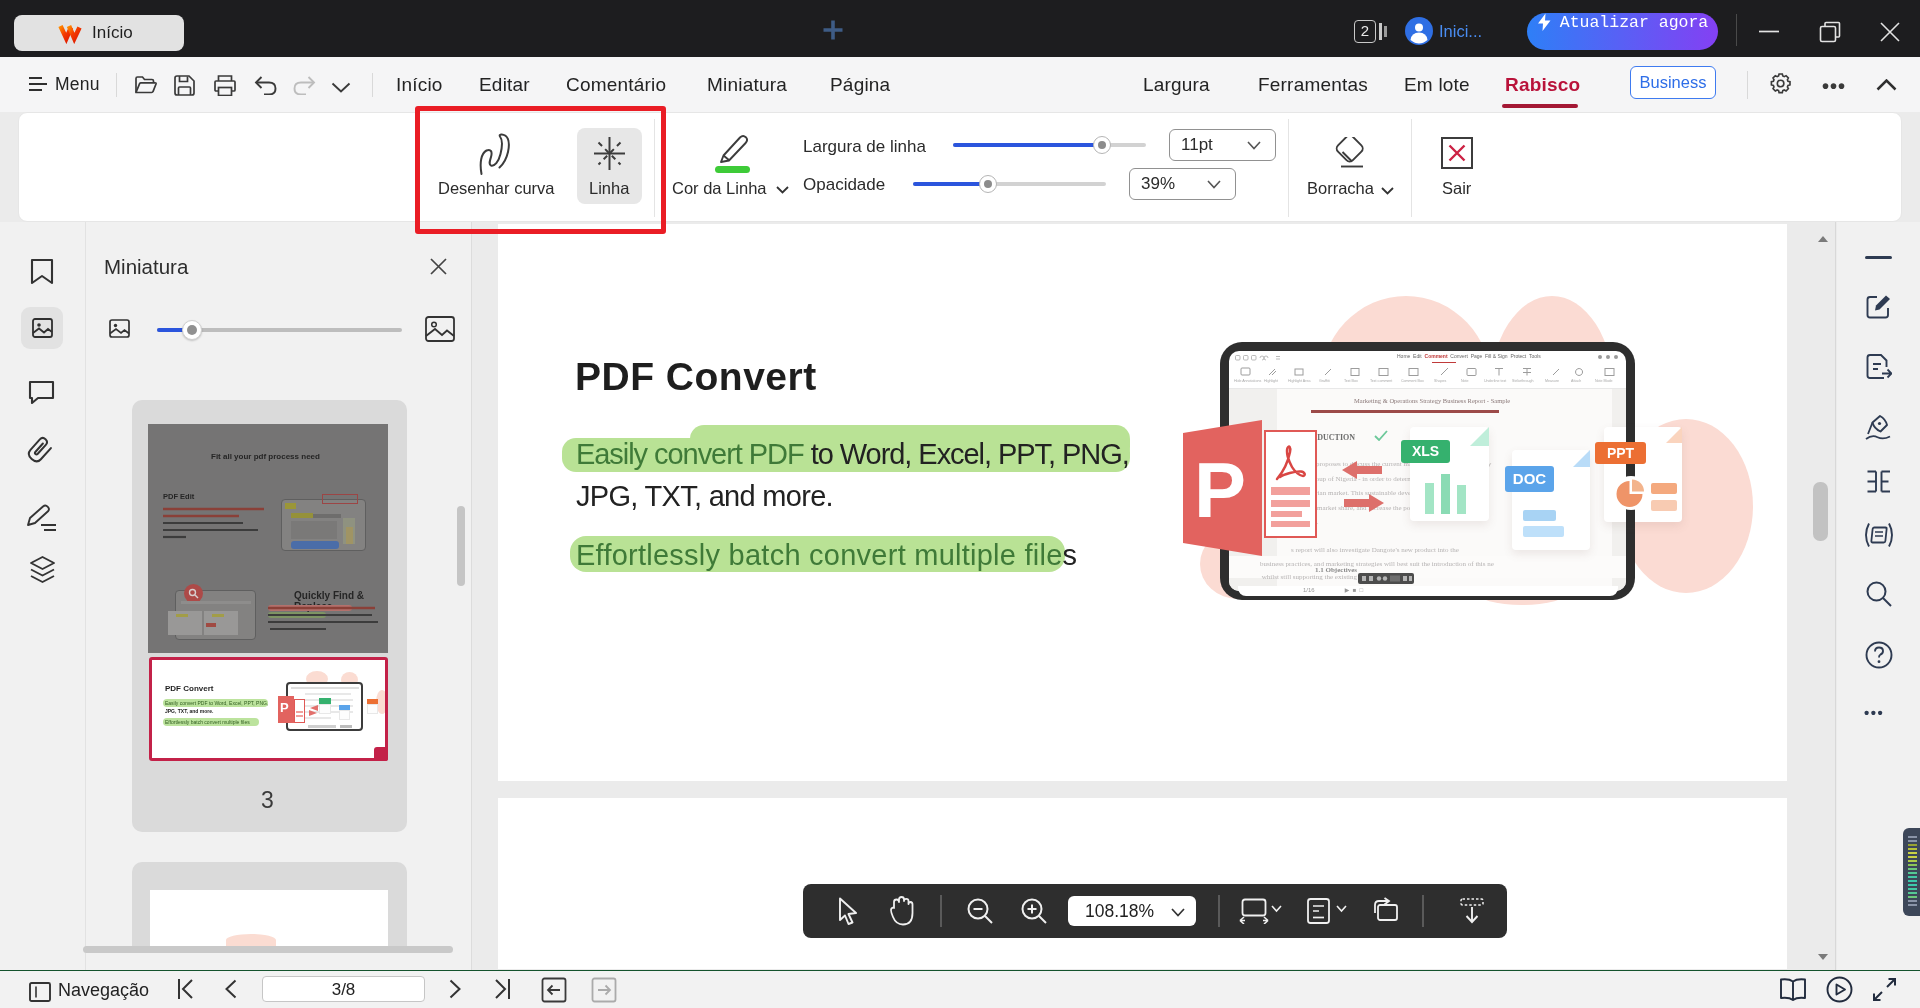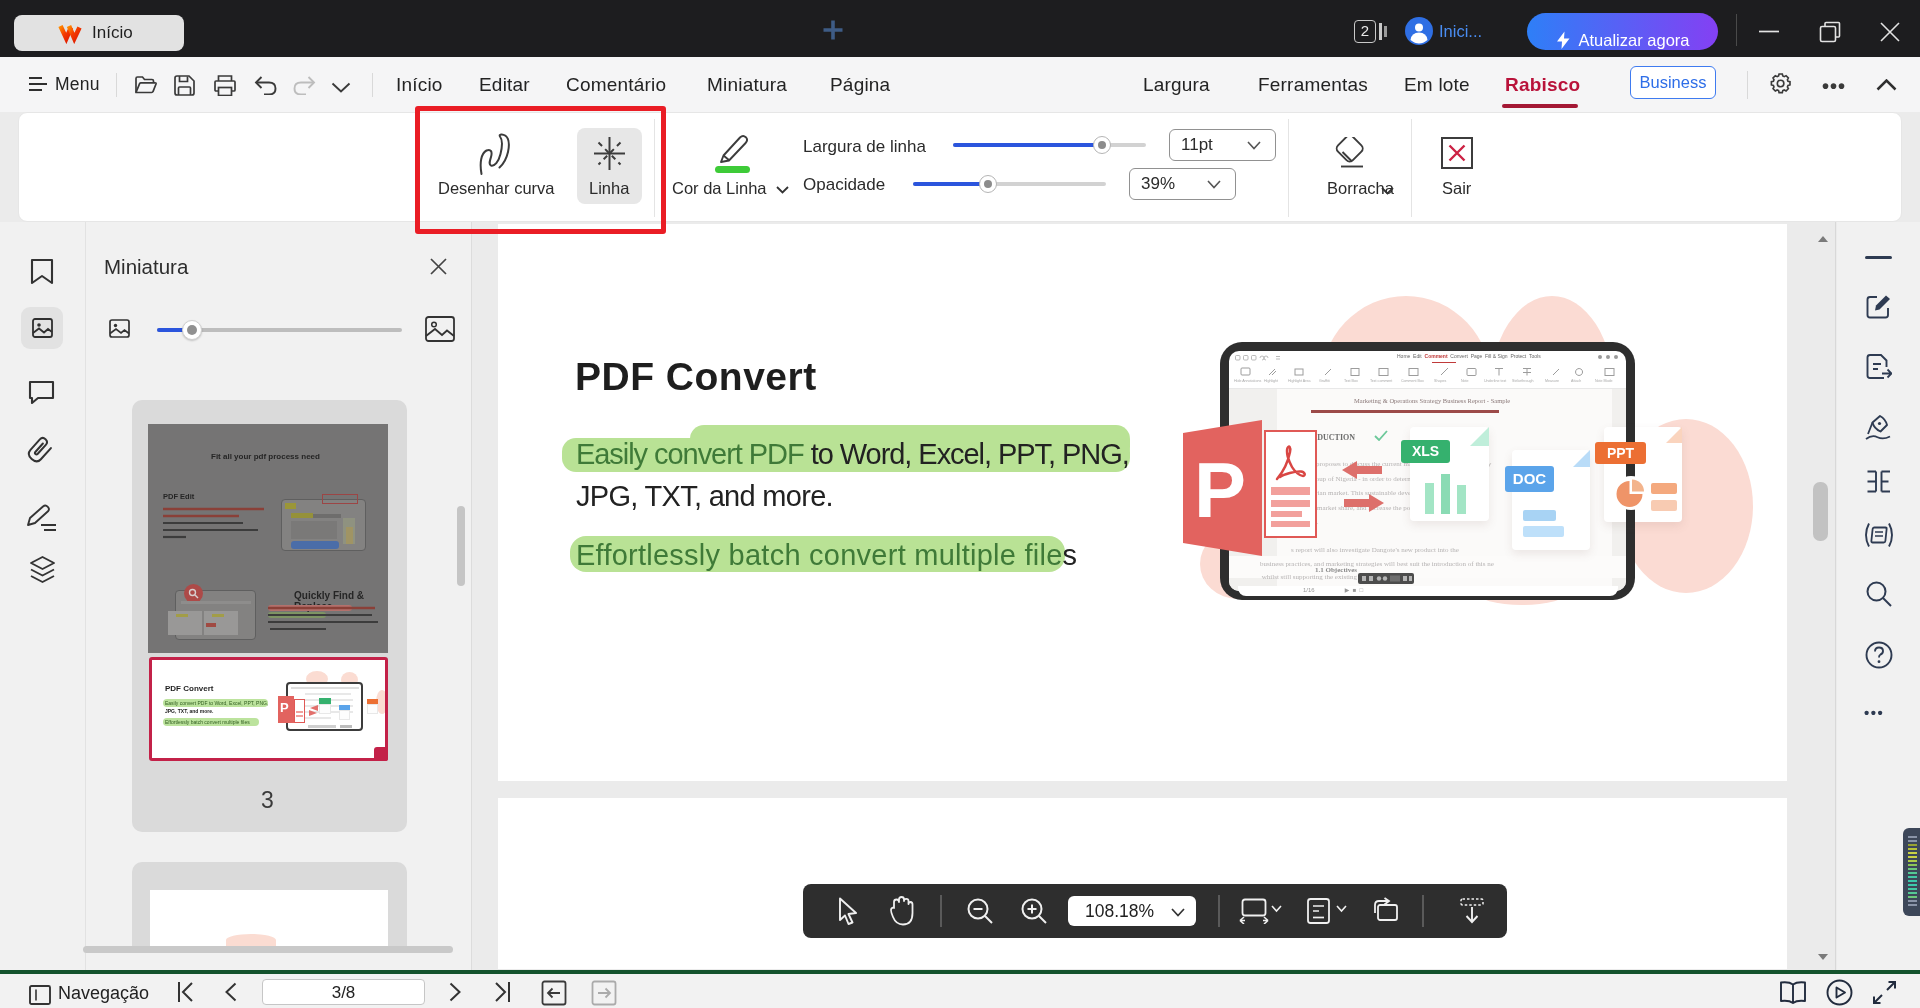--- a/index.html
+++ b/index.html
@@ -24,21 +24,21 @@
   #card { position:absolute; left:18px; top:112px; width:1884px; height:110px; background:#ffffff;
           border:1px solid #e6e6e6; border-radius:9px; }
   .tlabel { position:absolute; font-size:16.5px; color:#2b2b2b; white-space:nowrap; }
   .csep { position:absolute; top:6px; width:1px; height:98px; background:#e4e4e4; }
 
   
   #leftbar { position:absolute; left:0; top:222px; width:86px; height:748px; background:#f1f1f1; border-right:1px solid #e2e2e2;}
   #panel   { position:absolute; left:86px; top:222px; width:386px; height:748px; background:#f1f1f1; border-right:1px solid #dcdcdc; }
   #content { position:absolute; left:472px; top:222px; width:1364px; height:748px; background:#ebebeb; border-right:1px solid #d8d8d8;}
   #rightbar{ position:absolute; left:1837px; top:222px; width:83px; height:748px; background:#f1f1f1; }
-  #statusbar{ position:absolute; left:0; top:970px; width:1920px; height:38px; background:#f2f2f2; border-top:4px solid #14532d; }
+  #statusbar{ position:absolute; left:0; top:970px; width:1920px; height:38px; background:#f2f2f2; border-top:1px solid #14532d; }
 
   #page1 { position:absolute; left:26px; top:2px; width:1289px; height:557px; background:#ffffff; }
   #page2 { position:absolute; left:26px; top:576px; width:1289px; height:171px; background:#ffffff; }
 
   #redrect { position:absolute; left:415px; top:106px; width:251px; height:128px;
              border:5px solid #ea1d25; border-radius:3px; z-index:50; }
 </style>
 </head>
 <body>
 
@@ -66,21 +66,21 @@
   <div class="abs" style="left:1384px; top:26px; width:2.5px; height:11px; background:#9a9a9a;"></div>
   <svg class="abs" style="left:1405px; top:17px;" width="28" height="28" viewBox="0 0 28 28">
     <circle cx="14" cy="14" r="14" fill="#2f6fe4"></circle>
     <circle cx="14" cy="10.5" r="4" fill="#ffffff"></circle>
     <path d="M5.5 23 Q6.5 15.5 14 15.5 Q21.5 15.5 22.5 23 Q18 26.5 14 26.5 Q10 26.5 5.5 23 Z" fill="#ffffff"></path>
   </svg>
   <div class="abs" style="left:1736px; top:14px; width:1px; height:32px; background:#4a4a4a;"></div>
   <div class="abs" style="left:1439px; top:22px; font-size:16.5px; color:#4a8df2;">Inici...</div>
   <div class="abs" style="left:1527px; top:13px; width:191px; height:37px; border-radius:18.5px;
        background:linear-gradient(90deg,#2e7ff7,#8440f3); color:#fff; font-size:16.5px;
-       display:flex; align-items:flex-end; justify-content:center;">
+       display:flex; align-items:flex-start; justify-content:center;font-family:Liberation Mono, monospace;">
     <svg width="15" height="19" viewBox="0 0 15 19" style="margin-right:8px;">
       <path d="M8.5 0.5 L1 10.5 L6 10.5 L5.5 18 L13.5 7.5 L8 7.5 Z" fill="#ffffff"></path>
     </svg>Atualizar agora</div>
   <svg class="abs" style="left:1758px; top:21px;" width="22" height="22" viewBox="0 0 22 22">
     <line x1="1" y1="10.5" x2="21" y2="10.5" stroke="#e3e3e3" stroke-width="1.7"></line>
   </svg>
   <svg class="abs" style="left:1819px; top:21px;" width="22" height="22" viewBox="0 0 22 22">
     <rect x="1.5" y="5.5" width="15" height="15" rx="1.5" fill="none" stroke="#e3e3e3" stroke-width="1.6"></rect>
     <path d="M6 5.5 L6 2.5 Q6 1.5 7 1.5 L19.5 1.5 Q20.5 1.5 20.5 2.5 L20.5 15 Q20.5 16 19.5 16 L16.5 16" fill="none" stroke="#e3e3e3" stroke-width="1.6"></path>
   </svg>
@@ -192,21 +192,21 @@
       <path d="M1 1 L7 7.5 L13 1" fill="none" stroke="#555" stroke-width="1.6"></path>
     </svg>
 
   <div class="csep" style="left:1269px;"></div>
 
   <svg class="abs" style="left:1315px; top:24px;" width="33" height="31" viewBox="0 0 33 31">
     <rect x="5.2" y="1" width="21" height="21" rx="4.5" fill="none" stroke="#3c3c3c" stroke-width="1.9" transform="rotate(45 15.7 11.5)"></rect>
     <line x1="8.5" y1="15" x2="18" y2="24.5" stroke="#3c3c3c" stroke-width="1.9"></line>
     <line x1="7" y1="29.5" x2="29" y2="29.5" stroke="#3c3c3c" stroke-width="1.9"></line>
   </svg>
-  <div class="tlabel" style="left:1288px; top:66px;margin-left:20px;">Borracha</div>
+  <div class="tlabel" style="left:1288px; top:66px;">Borracha</div>
   <svg class="abs" style="left:1362px; top:74px;" width="13" height="8" viewBox="0 0 13 8">
       <path d="M1 1 L6.5 6.5 L12 1" fill="none" stroke="#333" stroke-width="1.8"></path>
     </svg>
 
   <div class="csep" style="left:1392px;"></div>
 
   <svg class="abs" style="left:1422px; top:24px;" width="32" height="32" viewBox="0 0 32 32">
     <rect x="1" y="1" width="30" height="30" fill="none" stroke="#3c3c3c" stroke-width="2"></rect>
     <path d="M8.5 8.5 L23.5 23.5 M23.5 8.5 L8.5 23.5" stroke="#cc2244" stroke-width="2.4"></path>
   </svg>

